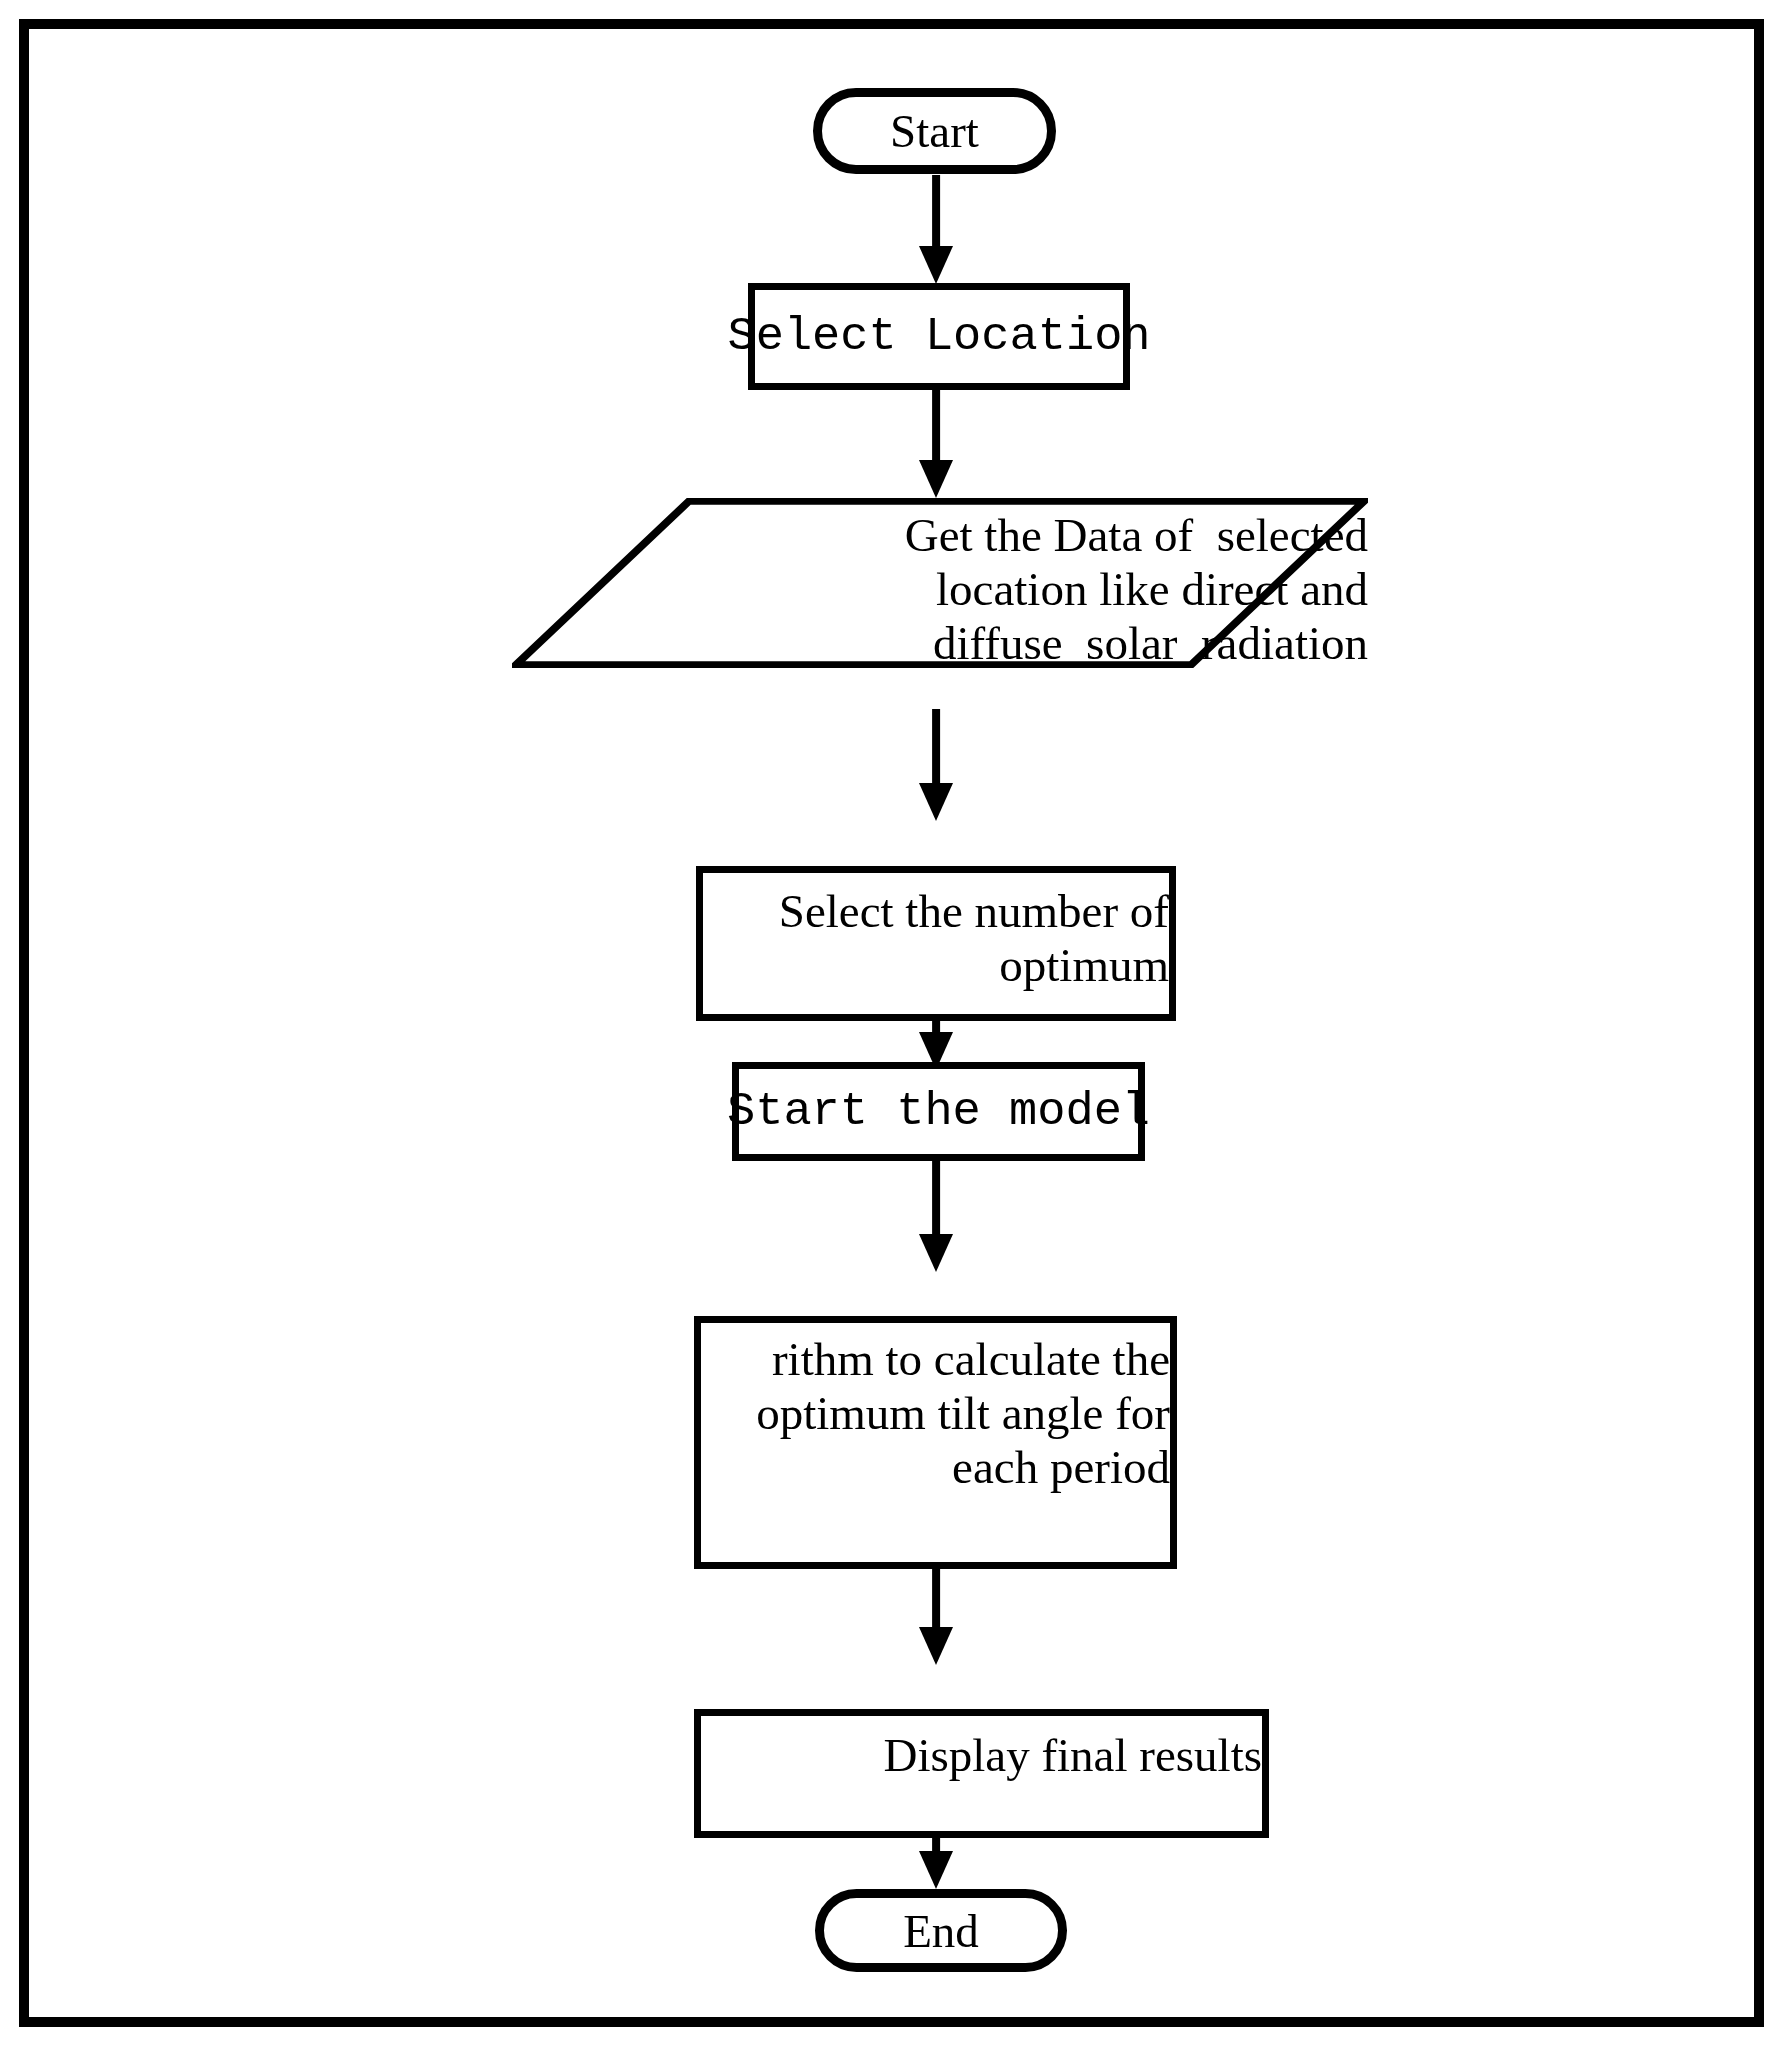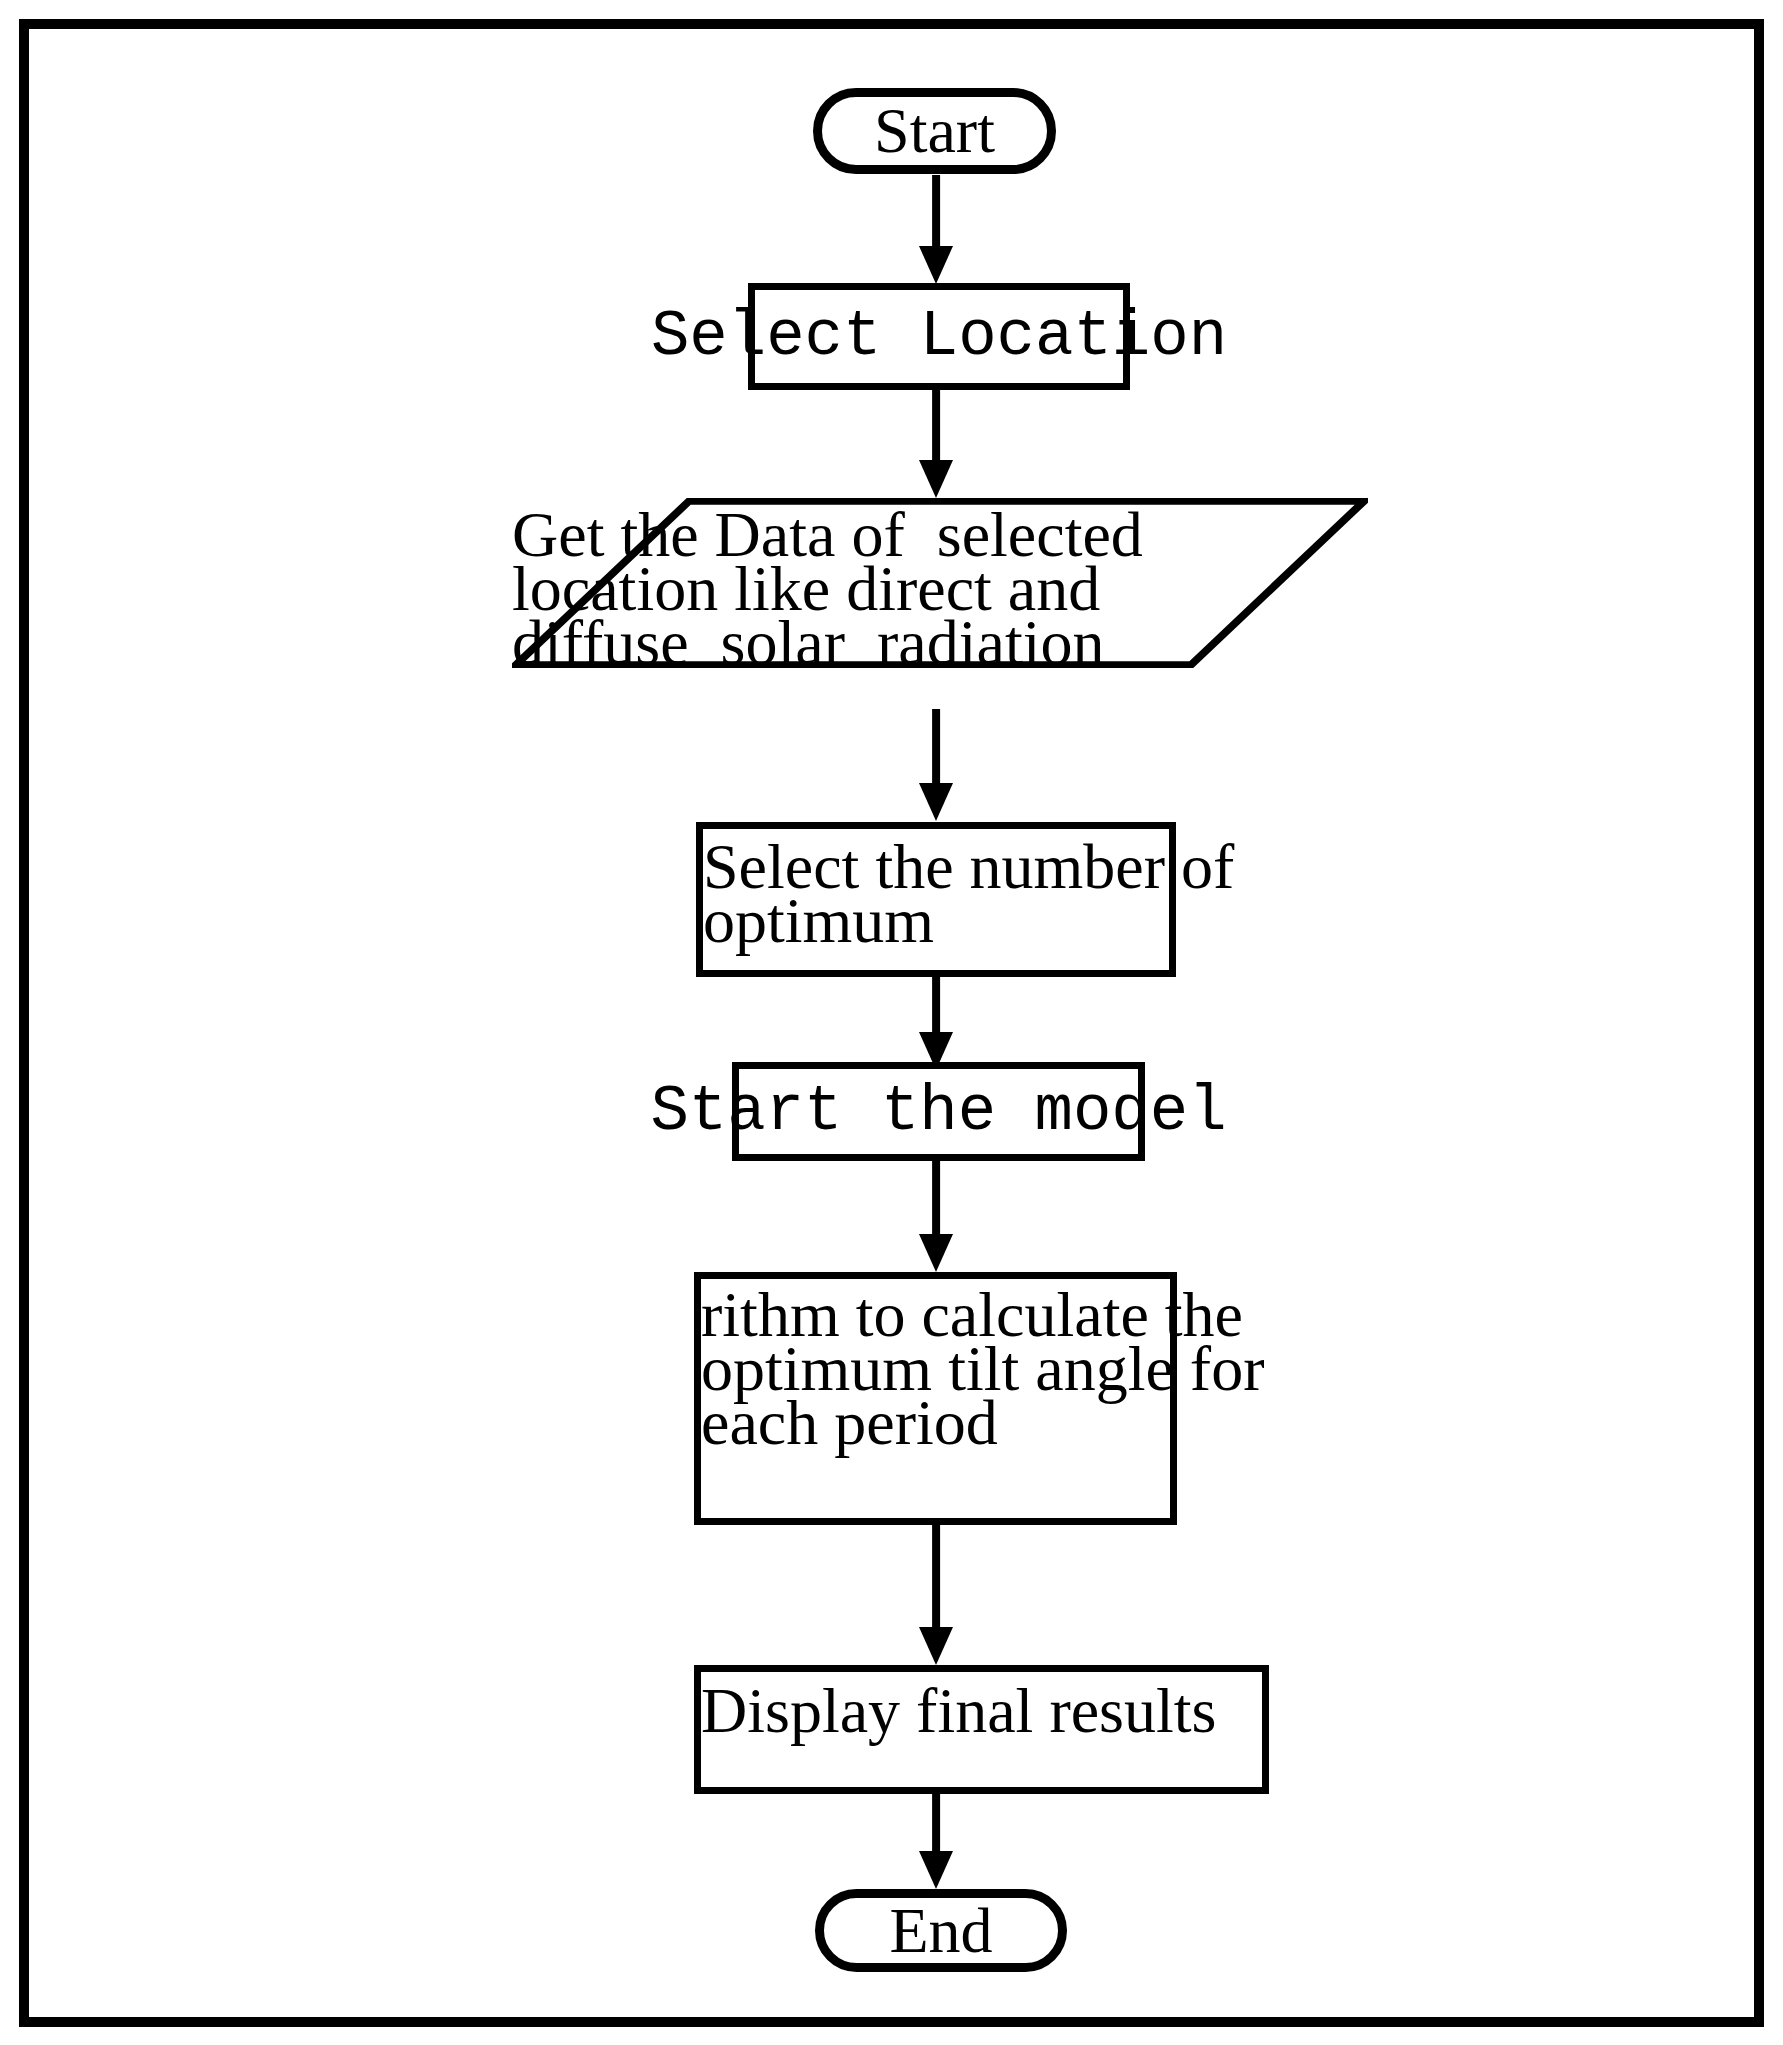--- a/index.html
+++ b/index.html
@@ -14,39 +14,39 @@
     position: absolute;
     left: 19px; top: 19px; right: 19px; bottom: 19px;
     border: 10px solid #000000;
     box-sizing: border-box;
     background: #ffffff;
   }
   .node {
     position: absolute;
     box-sizing: border-box;
     background: #ffffff;
-    font-size: 64px;
+    font-size: 47px;
     line-height: 54px;
-    text-align: left;
+    text-align: right;
     z-index: 2;
   }
   .process { border: 7.8px solid #000000; }
   .terminator {
     border: 9.2px solid #000000;
     border-radius: 706px;
     display: flex; align-items: center; justify-content: center;
   }
   .center { display: flex; align-items: center; justify-content: center; font-family: Liberation Mono, monospace; }
   .io { background: transparent; }
   .io svg { position: absolute; left: 0; top: 0; width: 100%; height: 100%; }
   .io .txt {
     position: absolute; left: 0; top: 0; right: 0;
     padding-top: 10px;
   }
-  .top { padding-top: 11.3px; }
+  .top { padding-top: 11.3px; margin-top: 44px; }
   .line { white-space: pre; }
   .arrow { position: absolute; width: 34px; z-index: 1; }
   .arrow .shaft {
     position: absolute; top: 0; left: 50%;
     transform: translateX(-50%);
     width: 7.8px; background: #000000;
   }
   .arrow .head {
     position: absolute; bottom: 0; left: 50%;
     transform: translateX(-50%);

